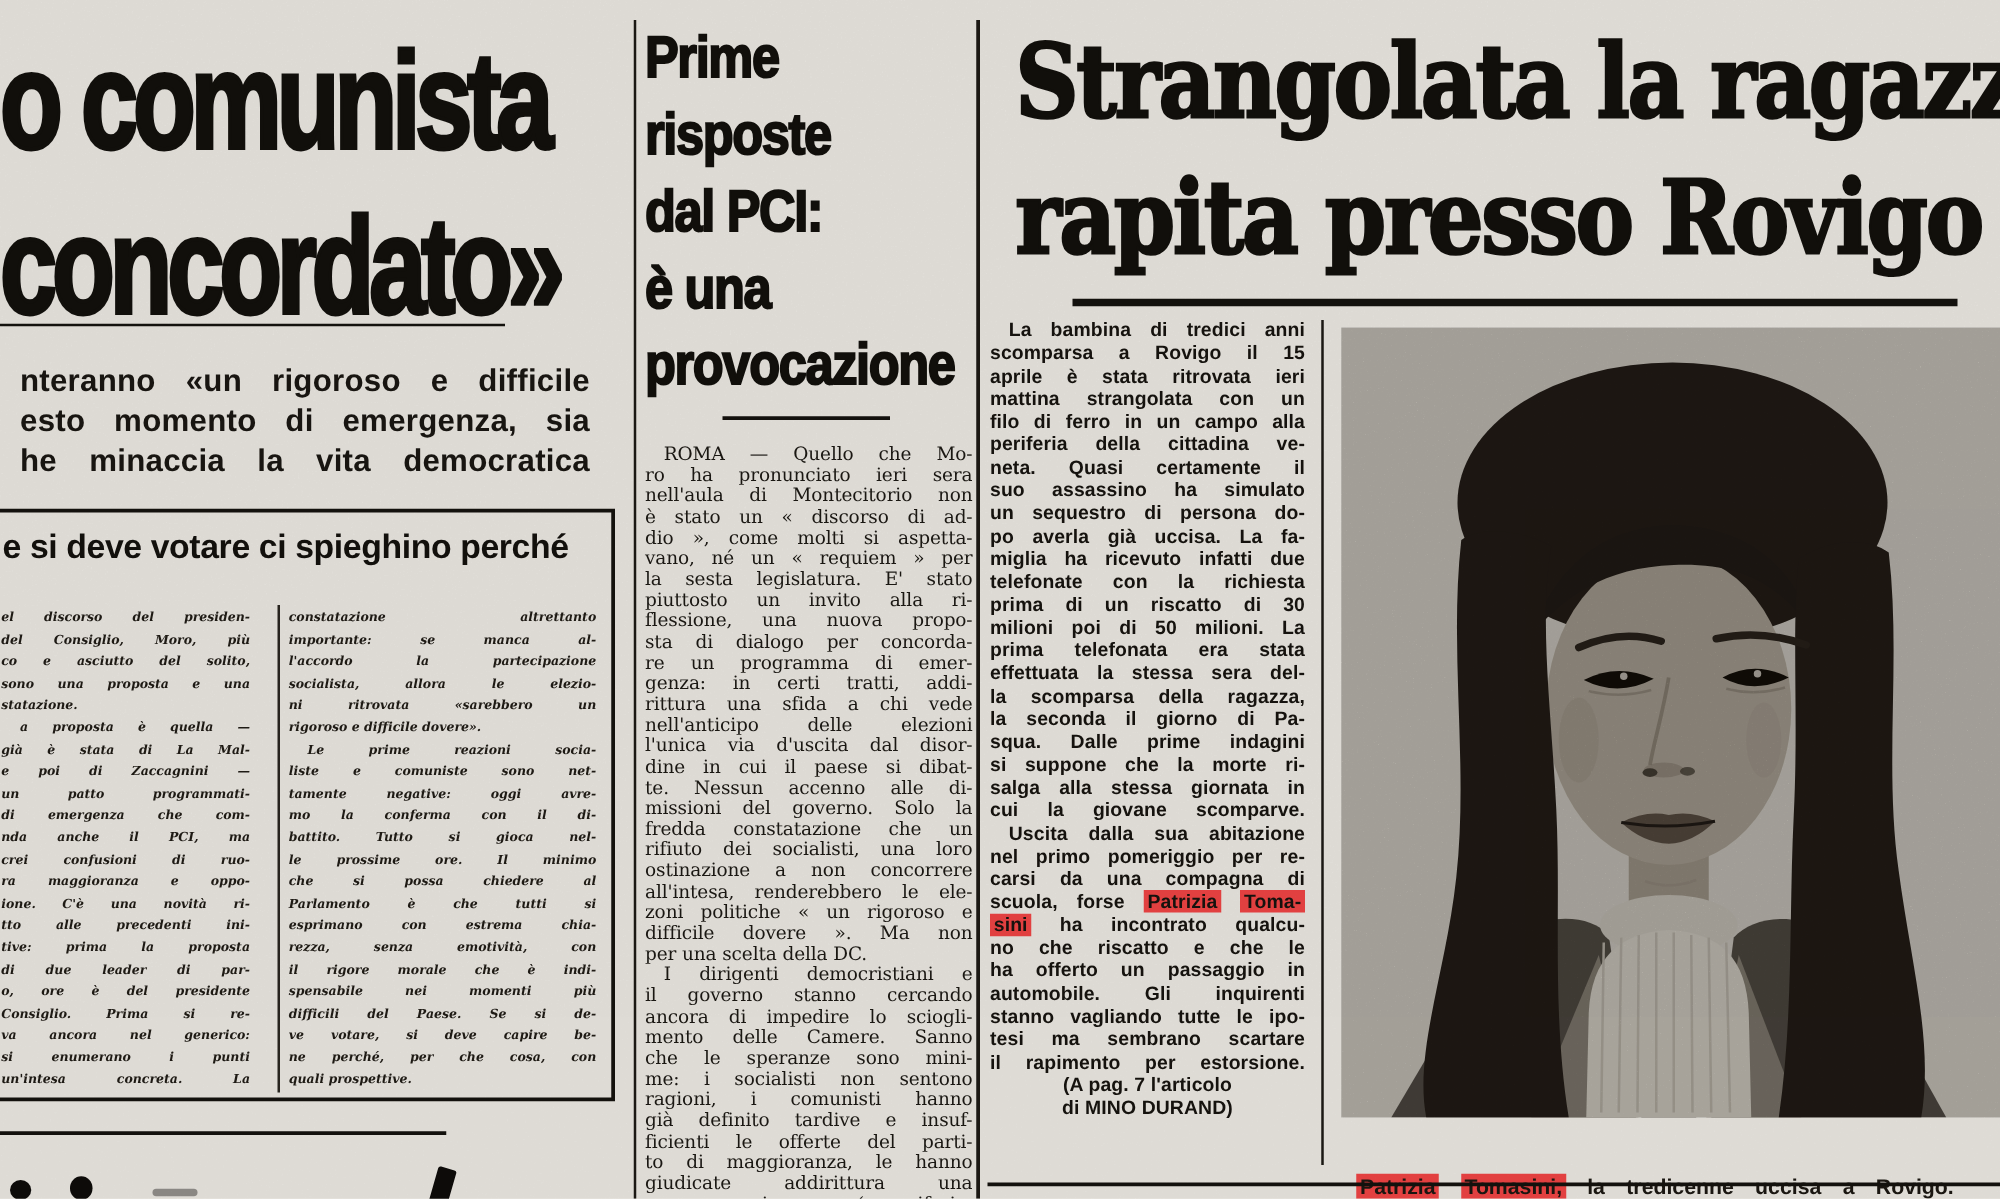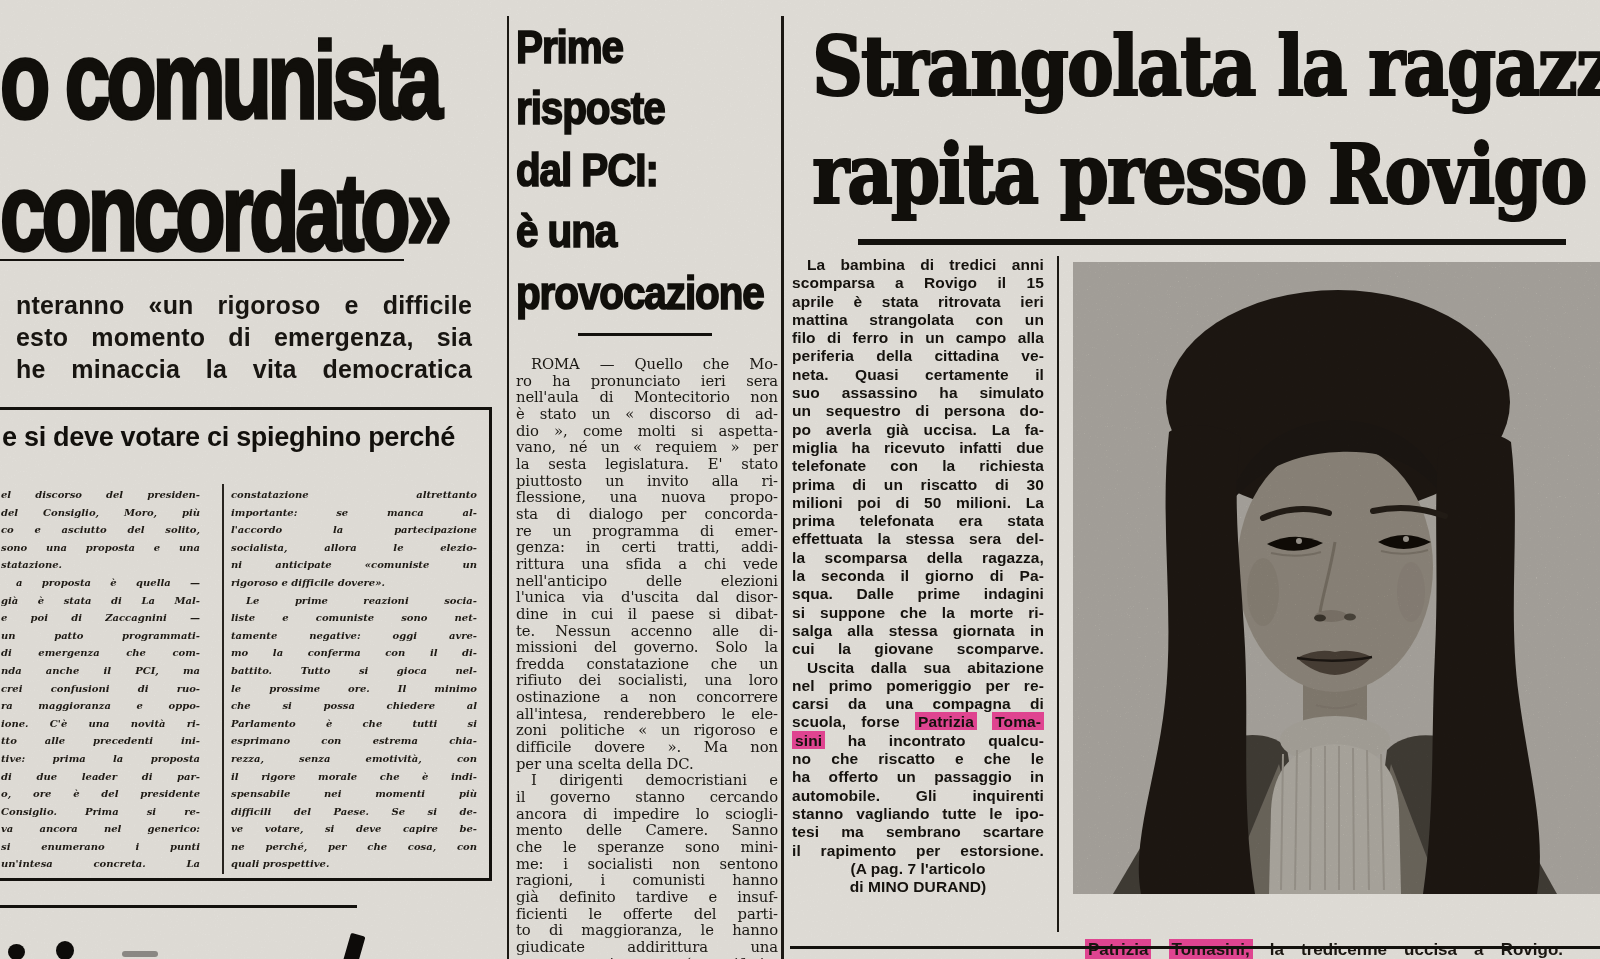--- a/index.html
+++ b/index.html
@@ -8,21 +8,21 @@
     background:#eae7e1;color:#17140f;
     font-family:"Liberation Sans",sans-serif;
     -webkit-font-smoothing:antialiased;
   }
   .abs{position:absolute}
   
   .tl{text-align:justify;text-align-last:justify}
   .tl.al-l{text-align-last:left}
   .tl.al-c{text-align:center;text-align-last:center}
   .tl.ind{text-indent:15px}
-  .hl{background:#ec4899;padding:1px 3px 0 3px}
+  .hl{background:#ef4444;padding:1px 3px 0 3px}
   .vrule{position:absolute;background:#1d1a15;width:2px}
   .hrule{position:absolute;background:#15120e}
 
   
   #left-headline{
     left:0;top:14px;color:#12100c;font-weight:700;font-size:98px;
     letter-spacing:-5px;line-height:118px;white-space:nowrap;
     -webkit-text-stroke:3px #12100c;
     transform:scale(0.84,1.12);transform-origin:0 0;
   }
@@ -139,21 +139,21 @@
       <div class="tl"><span>va ancora nel generico:</span></div>
       <div class="tl"><span>si enumerano i punti</span></div>
       <div class="tl"><span>un'intesa concreta. La</span></div>
     </div>
   <div id="box-divider"></div>
   <div class="box-col" id="box-col2">
       <div class="tl"><span>constatazione altrettanto</span></div>
       <div class="tl"><span>importante: se manca al-</span></div>
       <div class="tl"><span>l'accordo la partecipazione</span></div>
       <div class="tl"><span>socialista, allora le elezio-</span></div>
-      <div class="tl"><span>ni anticipate «comuniste un</span></div>
+      <div class="tl"><span>ni ritrovata «sarebbero un</span></div>
       <div class="tl al-l"><span>rigoroso e difficile dovere».</span></div>
       <div class="tl ind"><span>Le prime reazioni socia-</span></div>
       <div class="tl"><span>liste e comuniste sono net-</span></div>
       <div class="tl"><span>tamente negative: oggi avre-</span></div>
       <div class="tl"><span>mo la conferma con il di-</span></div>
       <div class="tl"><span>battito. Tutto si gioca nel-</span></div>
       <div class="tl"><span>le prossime ore. Il minimo</span></div>
       <div class="tl"><span>che si possa chiedere al</span></div>
       <div class="tl"><span>Parlamento è che tutti si</span></div>
       <div class="tl"><span>esprimano con estrema chia-</span></div>

